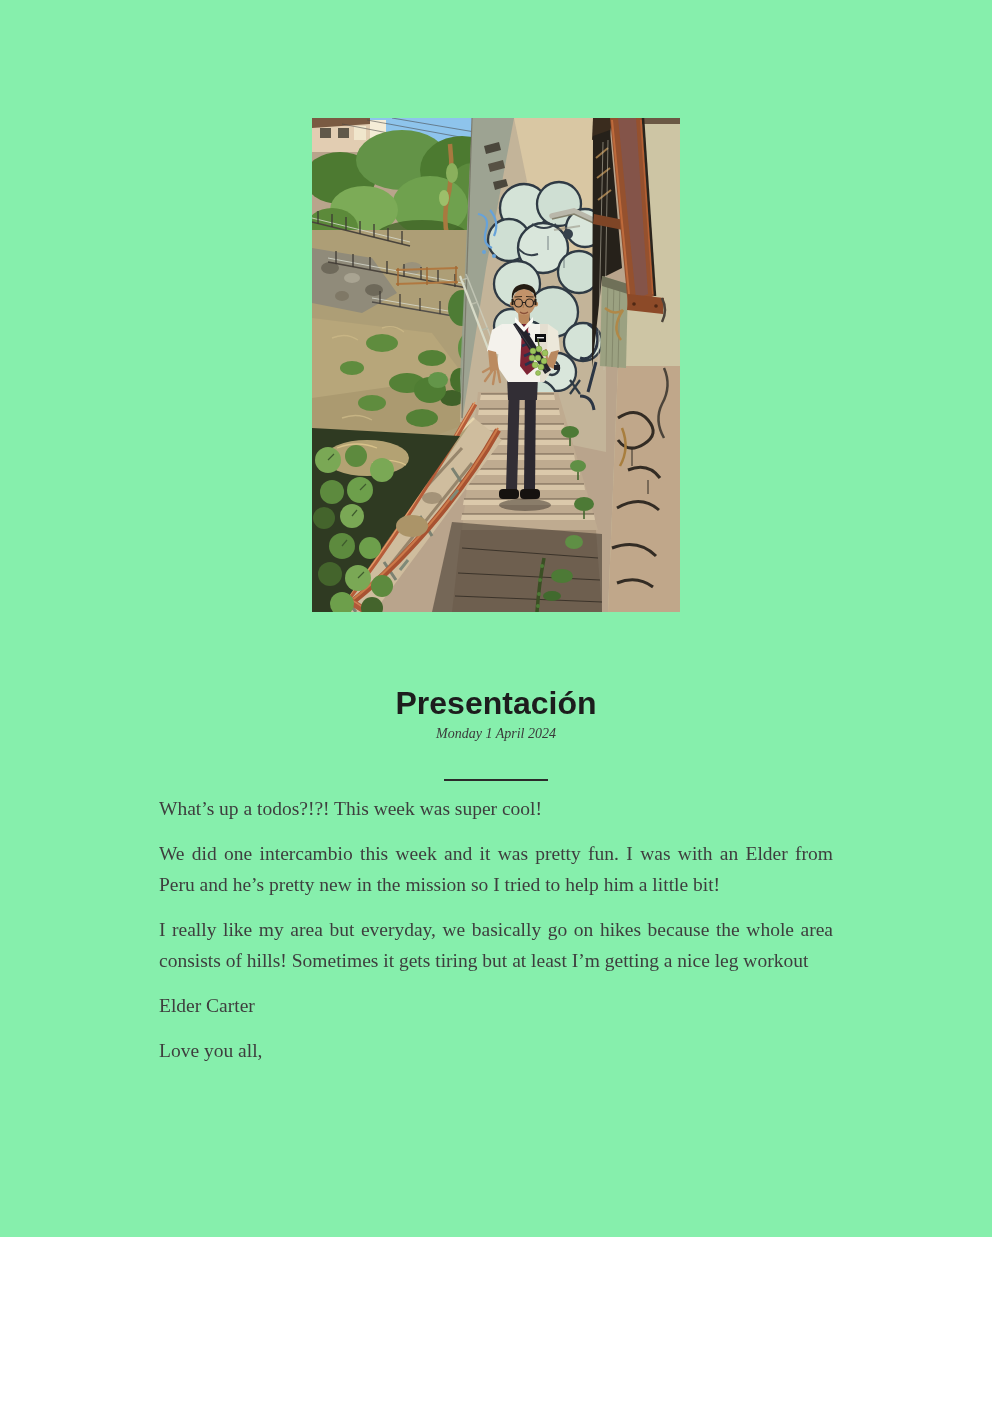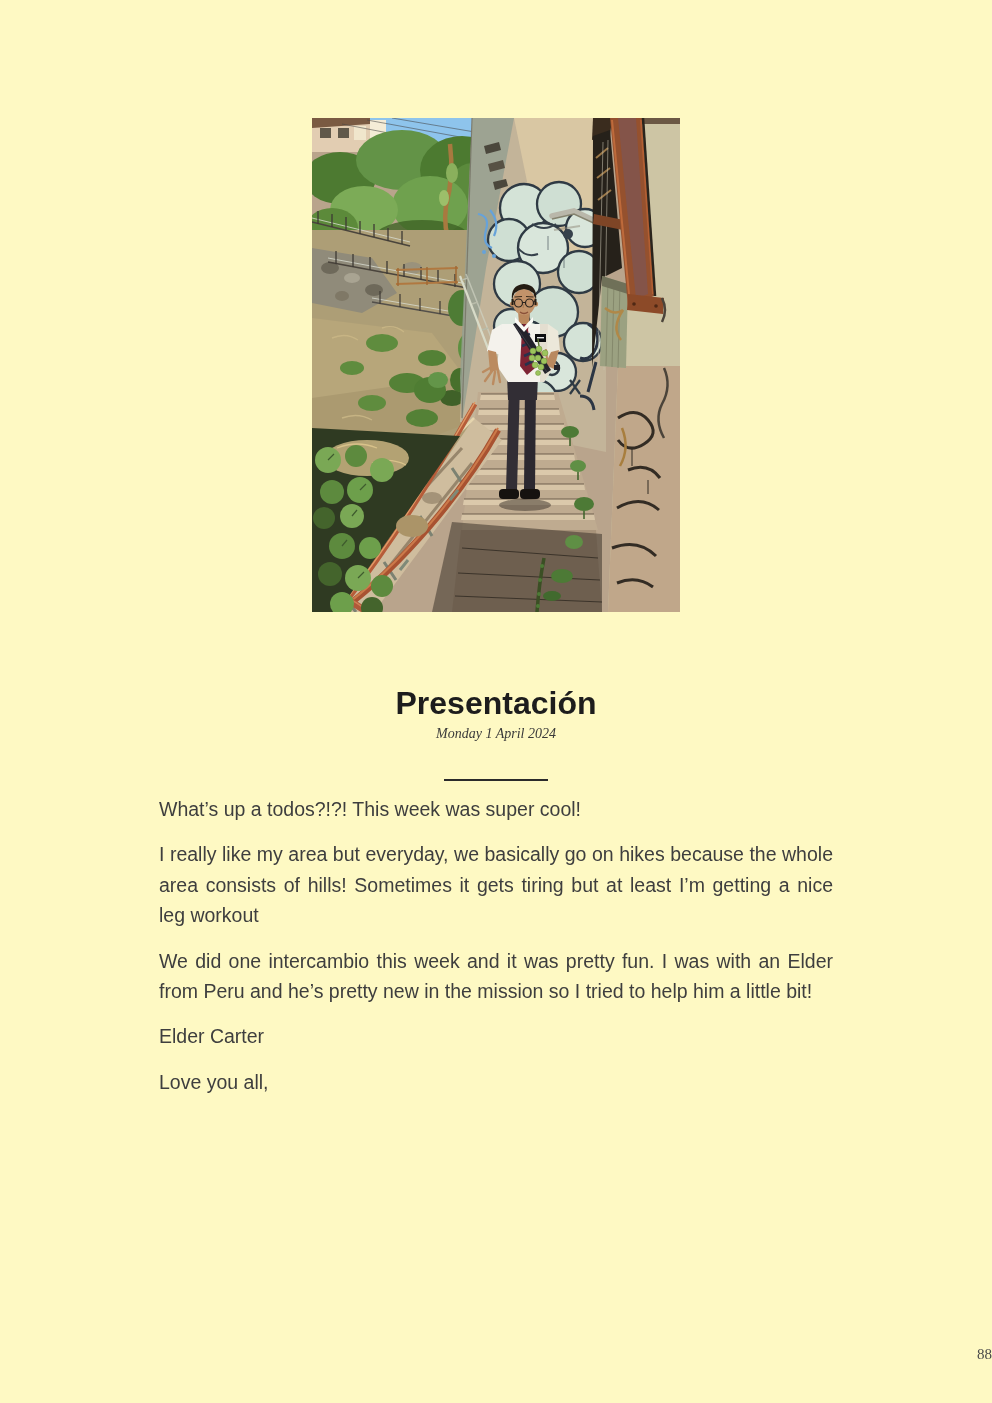--- a/index.html
+++ b/index.html
@@ -1,22 +1,22 @@
 <!DOCTYPE html>
 <html><head>
 <meta charset="utf-8">
 <title>Presentación</title>
 <style>
   html,body { margin:0; padding:0; background:#ffffff; }
   .page {
     position: relative;
     width: 992px;
-    height: 1403px;
+    height: 1237px;
     margin: 0 auto;
-    background: #fef9c3;
+    background: #86efac;
     overflow: hidden;
   }
   .photo {
     display: block;
     width: 368px;
     height: 494px;
     margin: 118px auto 0;
   }
   .photo svg { display:block; width:100%; height:100%; }
   .title {
@@ -39,21 +39,21 @@
   }
   .divider {
     width: 104px;
     height: 2px;
     background: #2b2b2b;
     margin: 36px auto 0;
   }
   .content {
     width: 674px;
     margin: 13px auto 0;
-    font-family: Liberation Sans, sans-serif;
+    font-family: Liberation Serif, serif;
     font-size: 19.5px;
     line-height: 30.4px;
     color: #3e3e3e;
     text-align: justify;
   }
   .content p { margin: 0 0 15px; }
   .page-number {
     position: absolute;
     top: 1346px;
     left: 0;
@@ -360,21 +360,21 @@
     </svg>
   </figure>
 
   <h1 class="title">Presentación</h1>
   <div class="date">Monday 1 April 2024</div>
 
   <div class="divider"></div>
 
   <div class="content">
     <p>What’s up a todos?!?! This week was super cool!</p>
+    <p>We did one intercambio this week and it was pretty fun. I was with an Elder from Peru and he’s pretty new in the mission so I tried to help him a little bit!</p>
     <p>I really like my area but everyday, we basically go on hikes because the whole area consists of hills! Sometimes it gets tiring but at least I’m getting a nice leg workout</p>
-    <p>We did one intercambio this week and it was pretty fun. I was with an Elder from Peru and he’s pretty new in the mission so I tried to help him a little bit!</p>
     <p>Elder Carter</p>
     <p>Love you all,</p>
   </div>
 
   <div class="page-number">88</div>
 
 </div>
 
 </body></html>

